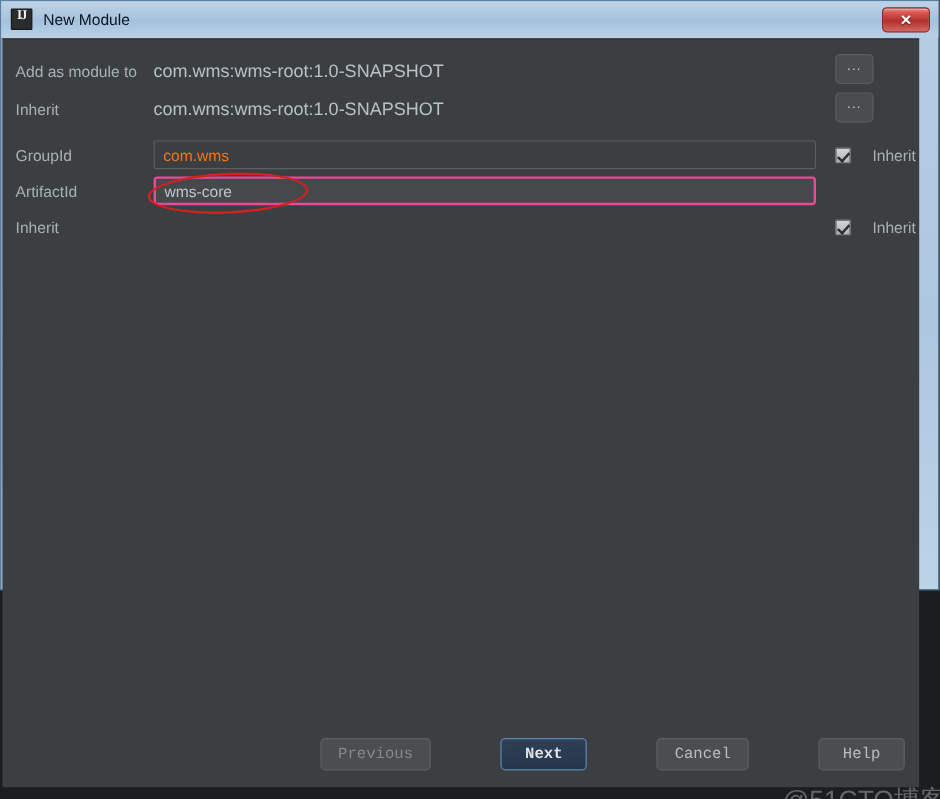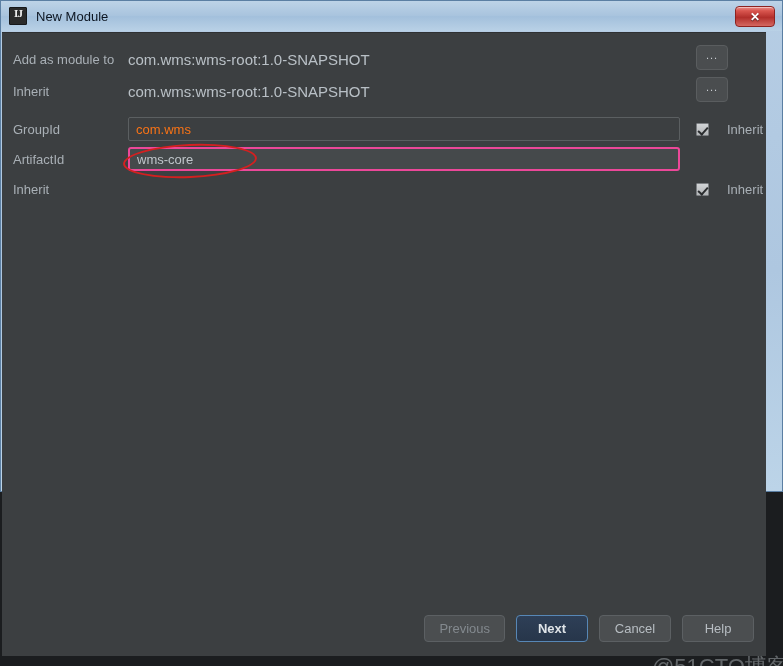--- a/index.html
+++ b/index.html
@@ -233,26 +233,27 @@
   }
   .btn {
     min-width: 72px;
     height: 27px;
     box-sizing: border-box;
     padding: 0 14px;
     background: #4b4e50;
     border: 1px solid #5c6063;
     border-radius: 4px;
     color: #b7bdc2;
-    font-family: Liberation Sans, sans-serif;
+    font-family: Liberation Mono, monospace;
     font-size: 13px;
     display: flex;
     align-items: center;
     justify-content: center;
     cursor: pointer;
+    margin-left: 47px;
   }
   .btn.disabled { color: #83898e; }
   .btn.default {
     background: linear-gradient(to bottom, #2e3f57 0%, #27364a 100%);
     border: 1px solid #5787b6;
     color: #dfe4e8;
     font-weight: bold;
   }
 
   

